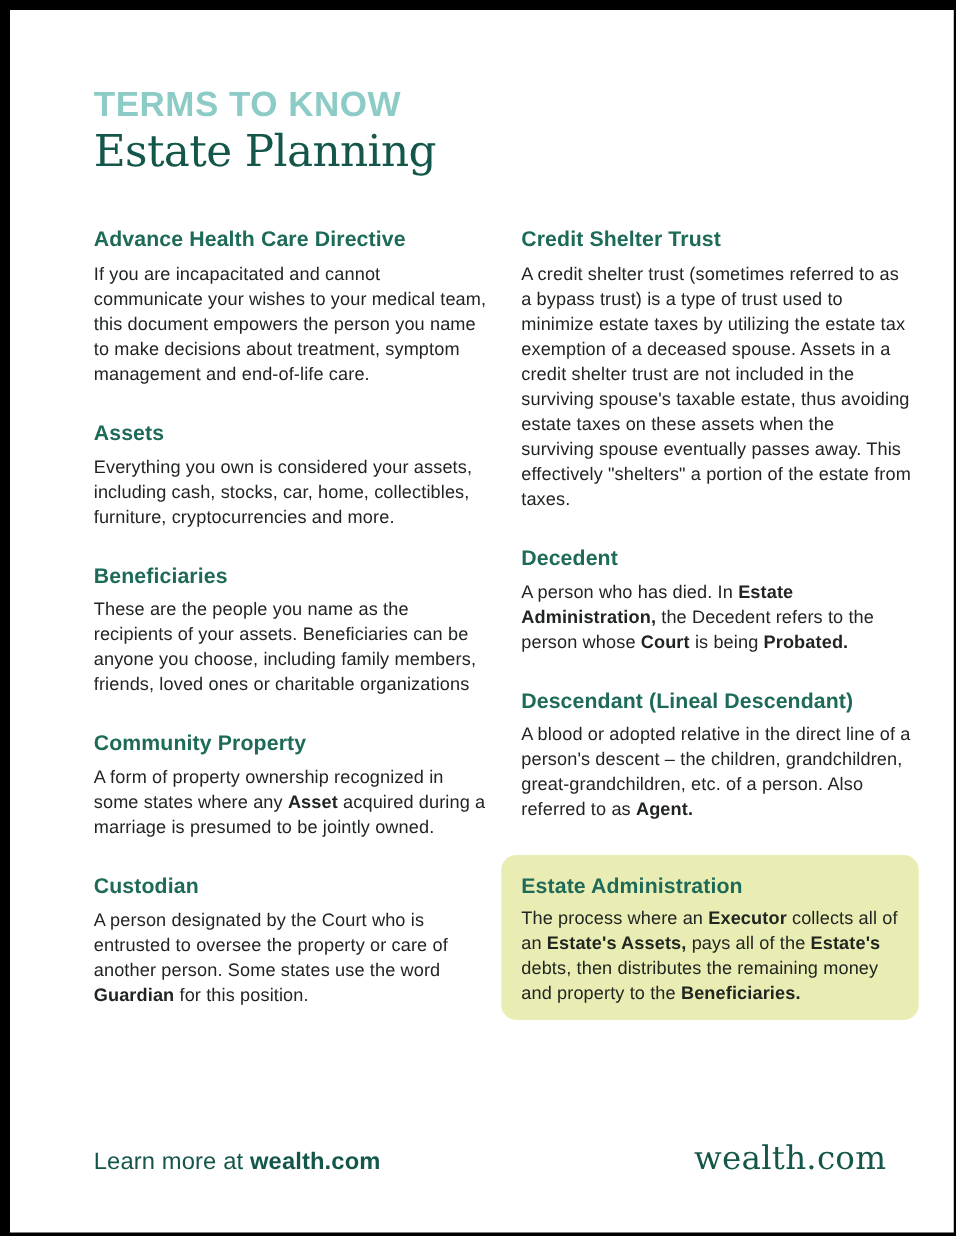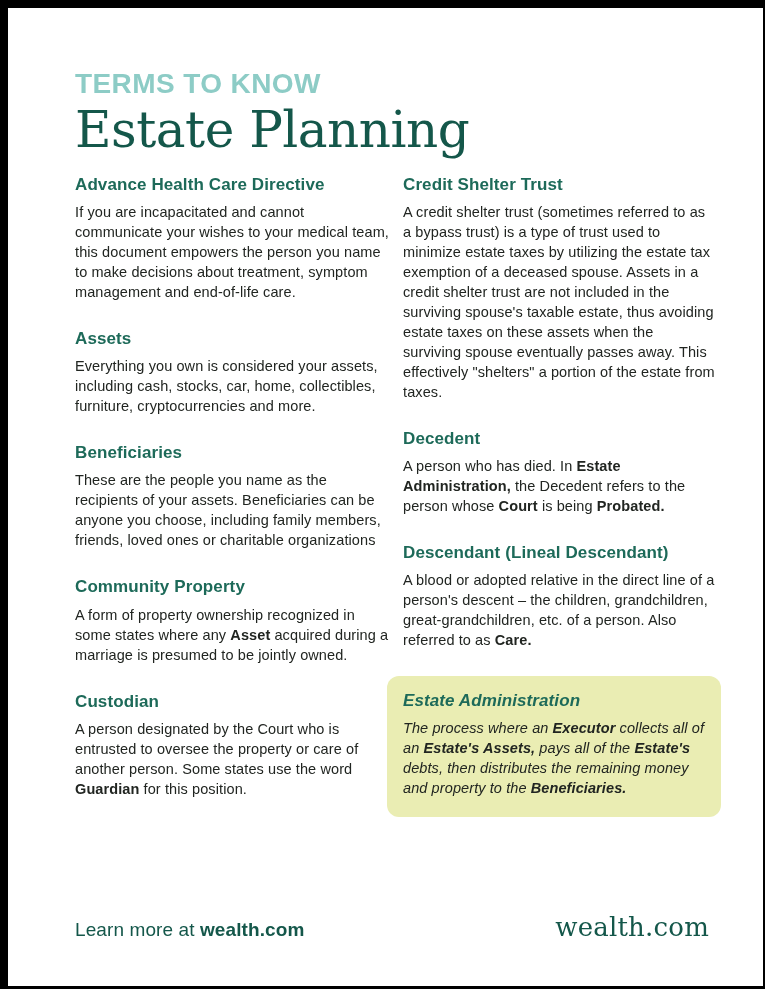--- a/index.html
+++ b/index.html
@@ -20,43 +20,42 @@
     font-family:"Liberation Sans", sans-serif;
     overflow:hidden;
   }
   .content{padding:60px 30px 0 67px;}
   .eyebrow{
     font-size:28px;font-weight:700;letter-spacing:.4px;
     color:var(--eyebrow);line-height:1.15;margin:0;
   }
   .title{
     font-family:"DejaVu Serif", serif;
-    font-size:50px;font-weight:500;line-height:1.15;
+    font-size:35px;font-weight:500;line-height:1.15;
     color:var(--title);margin:2px 0 0 0;letter-spacing:-0.5px;
   }
   .columns{
-    display:grid;grid-template-columns:318px 312px;column-gap:10px;
-    margin-top:14px;align-items:start;
+    display:grid;grid-template-columns:318px 312px;column-gap:24px;
+    margin-top:39px;align-items:start;
   }
   .term{margin:0 0 26px 0;}
   .term h3{
     font-size:17px;font-weight:700;color:var(--term-heading);
     margin:0 0 7px 0;line-height:1.25;letter-spacing:.1px;
   }
   .term p{
     font-size:14.5px;line-height:20px;color:var(--body-text);
     margin:0;letter-spacing:.1px;
   }
   .term p .bold, .bold{font-weight:700;}
   .term.highlight{
     background:var(--highlight-bg);
     border-radius:12px;
-    padding:14px 16px 19px 16px;
+    padding:14px 16px 11px 16px;
     margin:12px -6px 0 -16px;
-    font-style:italic;
   }
   .term.highlight h3{margin-bottom:6px;}
   .footer{
     position:absolute;left:67px;right:54px;bottom:44px;
     display:flex;justify-content:space-between;align-items:baseline;margin-top:16px;
   }
   .learn-more{
     font-size:19px;color:var(--title);letter-spacing:.1px;
   }
   .logo{
@@ -106,21 +105,21 @@
         <section class="term">
           <h3>Credit Shelter Trust</h3>
           <p><span>A credit shelter trust (sometimes referred to as a bypass trust) is a type of trust used to minimize estate taxes by utilizing the estate tax exemption of a deceased spouse. Assets in a credit shelter trust are not included in the surviving spouse's taxable estate, thus avoiding estate taxes on these assets when the surviving spouse eventually passes away. This effectively "shelters" a portion of the estate from taxes.</span></p>
         </section>
         <section class="term">
           <h3>Decedent</h3>
           <p><span>A person who has died. In </span><span class="bold">Estate Administration,</span><span> the Decedent refers to the person whose </span><span class="bold">Court</span><span> is being </span><span class="bold">Probated.</span></p>
         </section>
         <section class="term">
           <h3>Descendant (Lineal Descendant)</h3>
-          <p><span>A blood or adopted relative in the direct line of a person's descent – the children, grandchildren, great-grandchildren, etc. of a person. Also referred to as </span><span class="bold">Care.</span></p>
+          <p><span>A blood or adopted relative in the direct line of a person's descent – the children, grandchildren, great-grandchildren, etc. of a person. Also referred to as </span><span class="bold">Agent.</span></p>
         </section>
         <section class="term highlight">
           <h3>Estate Administration</h3>
           <p><span>The process where an </span><span class="bold">Executor</span><span> collects all of an </span><span class="bold">Estate's Assets,</span><span> pays all of the </span><span class="bold">Estate's</span><span> debts, then distributes the remaining money and property to the </span><span class="bold">Beneficiaries.</span></p>
         </section>
       </div>
 
     </div>
   </div>
 

